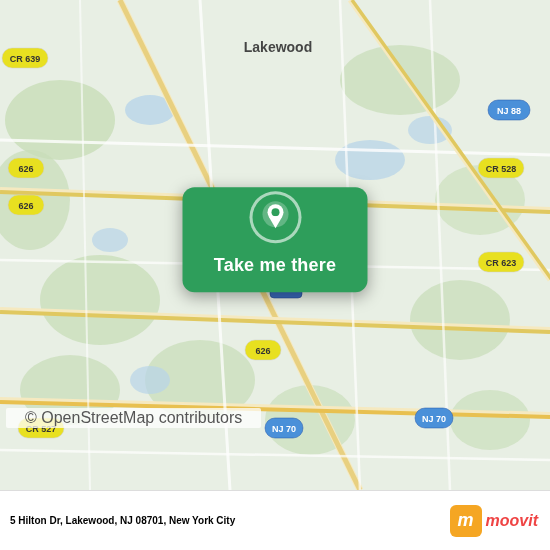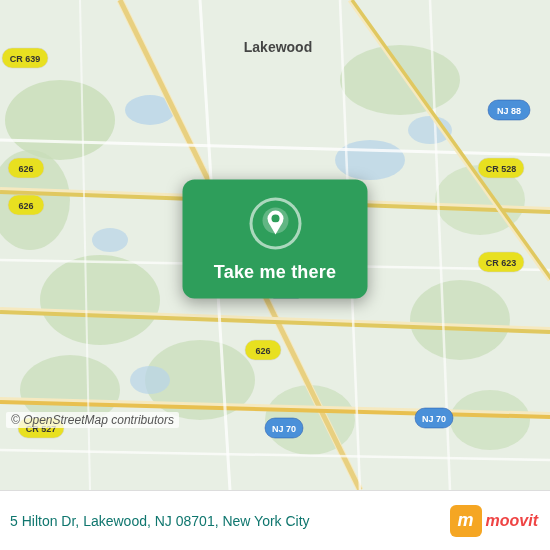--- a/index.html
+++ b/index.html
@@ -31,21 +31,21 @@
       position: absolute;
       left: 50%;
       top: 50%;
       transform: translate(-50%, -55%);
       width: 185px;
       background: #2e9e5b;
       border-radius: 12px;
       display: flex;
       flex-direction: column;
       align-items: center;
-      padding: 18px 20px 16px;
+      padding: 4px 20px 16px;
       box-shadow: 0 4px 16px rgba(0,0,0,0.35);
       z-index: 10;
     }
 
     #location-icon-wrap {
       width: 52px;
       height: 52px;
       background: #2e9e5b;
       border-radius: 50%;
       border: 3px solid rgba(255,255,255,0.6);
@@ -72,23 +72,24 @@
       height: 60px;
       background: white;
       display: flex;
       align-items: center;
       justify-content: space-between;
       padding: 0 12px 0 10px;
       border-top: 1px solid #ddd;
     }
 
     #address-text {
-      font-size: 14px;
-      color: #0f766e;
+      font-size: 10px;
+      color: #000000;
       flex: 1;
+      font-weight: bold;
     }
 
     #moovit-logo {
       display: flex;
       align-items: center;
       gap: 4px;
     }
 
     #moovit-m {
       background: #f5a623;
@@ -108,27 +109,26 @@
       font-size: 16px;
       font-weight: 700;
       color: #ef4444;
       font-style: italic;
     }
 
     #osm-attribution {
       position: absolute;
       bottom: 62px;
       left: 6px;
-      font-size: 12px;
+      font-size: 16px;
       color: #555;
       background: rgba(255,255,255,0.75);
-      padding: 1px 5px;
+      padding: 1px 19px;
       border-radius: 2px;
       z-index: 5;
-      font-style: italic;
     }
   </style>
 </head>
 <body>
 
 <div id="map-container">
 
   <svg id="map-svg" viewBox="0 0 550 490" xmlns="http://www.w3.org/2000/svg">
 
     <rect width="550" height="490" fill="#e8efe4"></rect>

